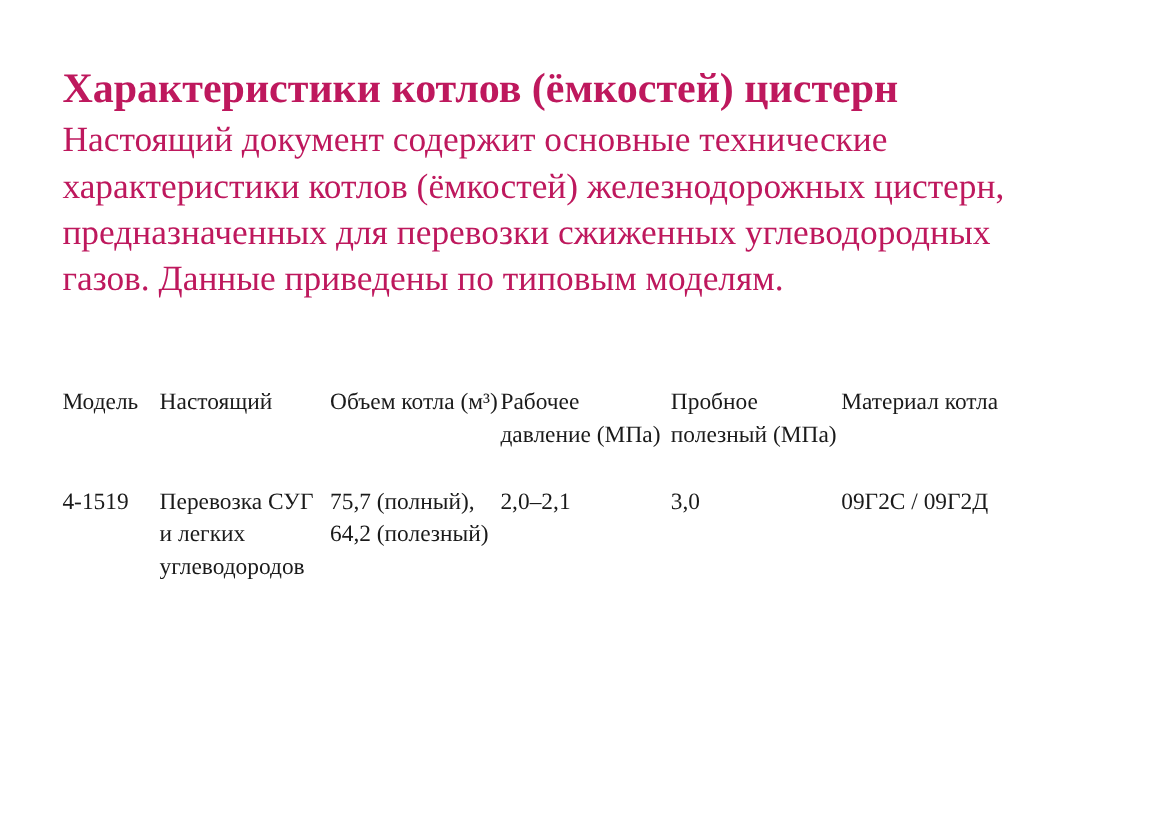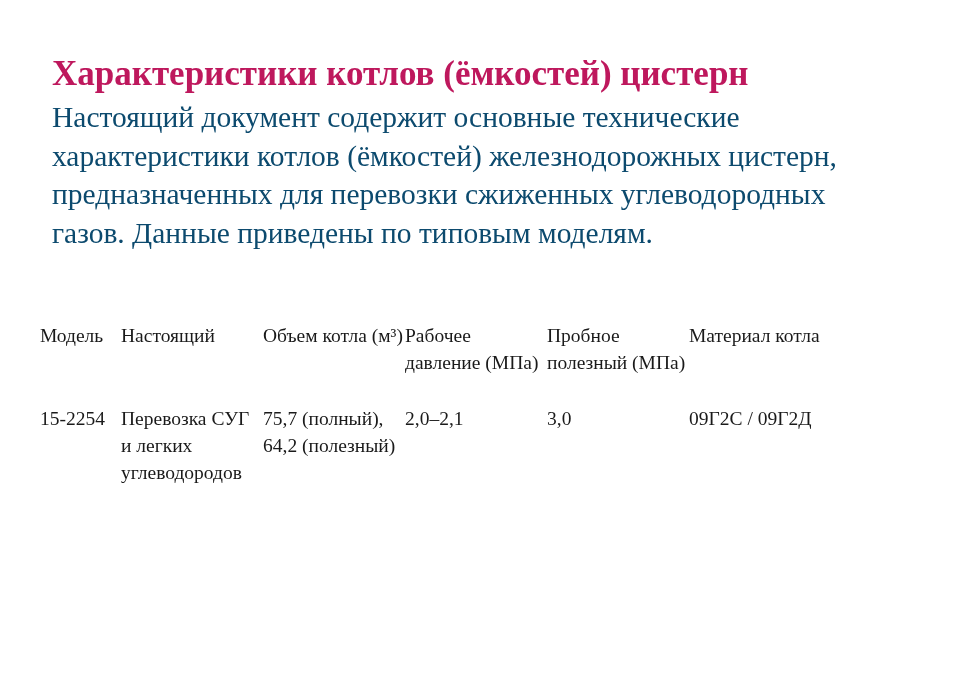--- a/index.html
+++ b/index.html
@@ -26,26 +26,26 @@
       font-size: 35px;
       font-weight: bold;
       color: #be185d;
       line-height: 44px;
       letter-spacing: 0px;
     }
     .intro {
       margin: 2px 0 12px 0;
       font-size: 29.5px;
       line-height: 38.5px;
-      color: #0c4a6e;
+      color: #be185d;
       width: 830px;
     }
     .spec-table {
       position: absolute;
-      left: 40px;
+      left: 52px;
       top: 322px;
       border-collapse: collapse;
       font-size: 19.5px;
       line-height: 27px;
       color: #1a1a1a;
     }
     .spec-table th, .spec-table td {
       text-align: left;
       vertical-align: top;
       font-weight: normal;
@@ -78,21 +78,21 @@
       <th class="c-model">Модель</th>
       <th class="c-purpose">Настоящий</th>
       <th class="c-volume">Объем котла (м³)</th>
       <th class="c-work">Рабочее давление (МПа)</th>
       <th class="c-test">Пробное полезный (МПа)</th>
       <th class="c-mat">Материал котла</th>
     </tr>
   </thead>
   <tbody>
     <tr>
-      <td>15-2254</td>
+      <td>4-1519</td>
       <td>Перевозка СУГ и легких углеводородов</td>
       <td>75,7 (полный), 64,2 (полезный)</td>
       <td>2,0–2,1</td>
       <td>3,0</td>
       <td>09Г2С / 09Г2Д</td>
     </tr>
   </tbody>
 </table>
 
 </body></html>

